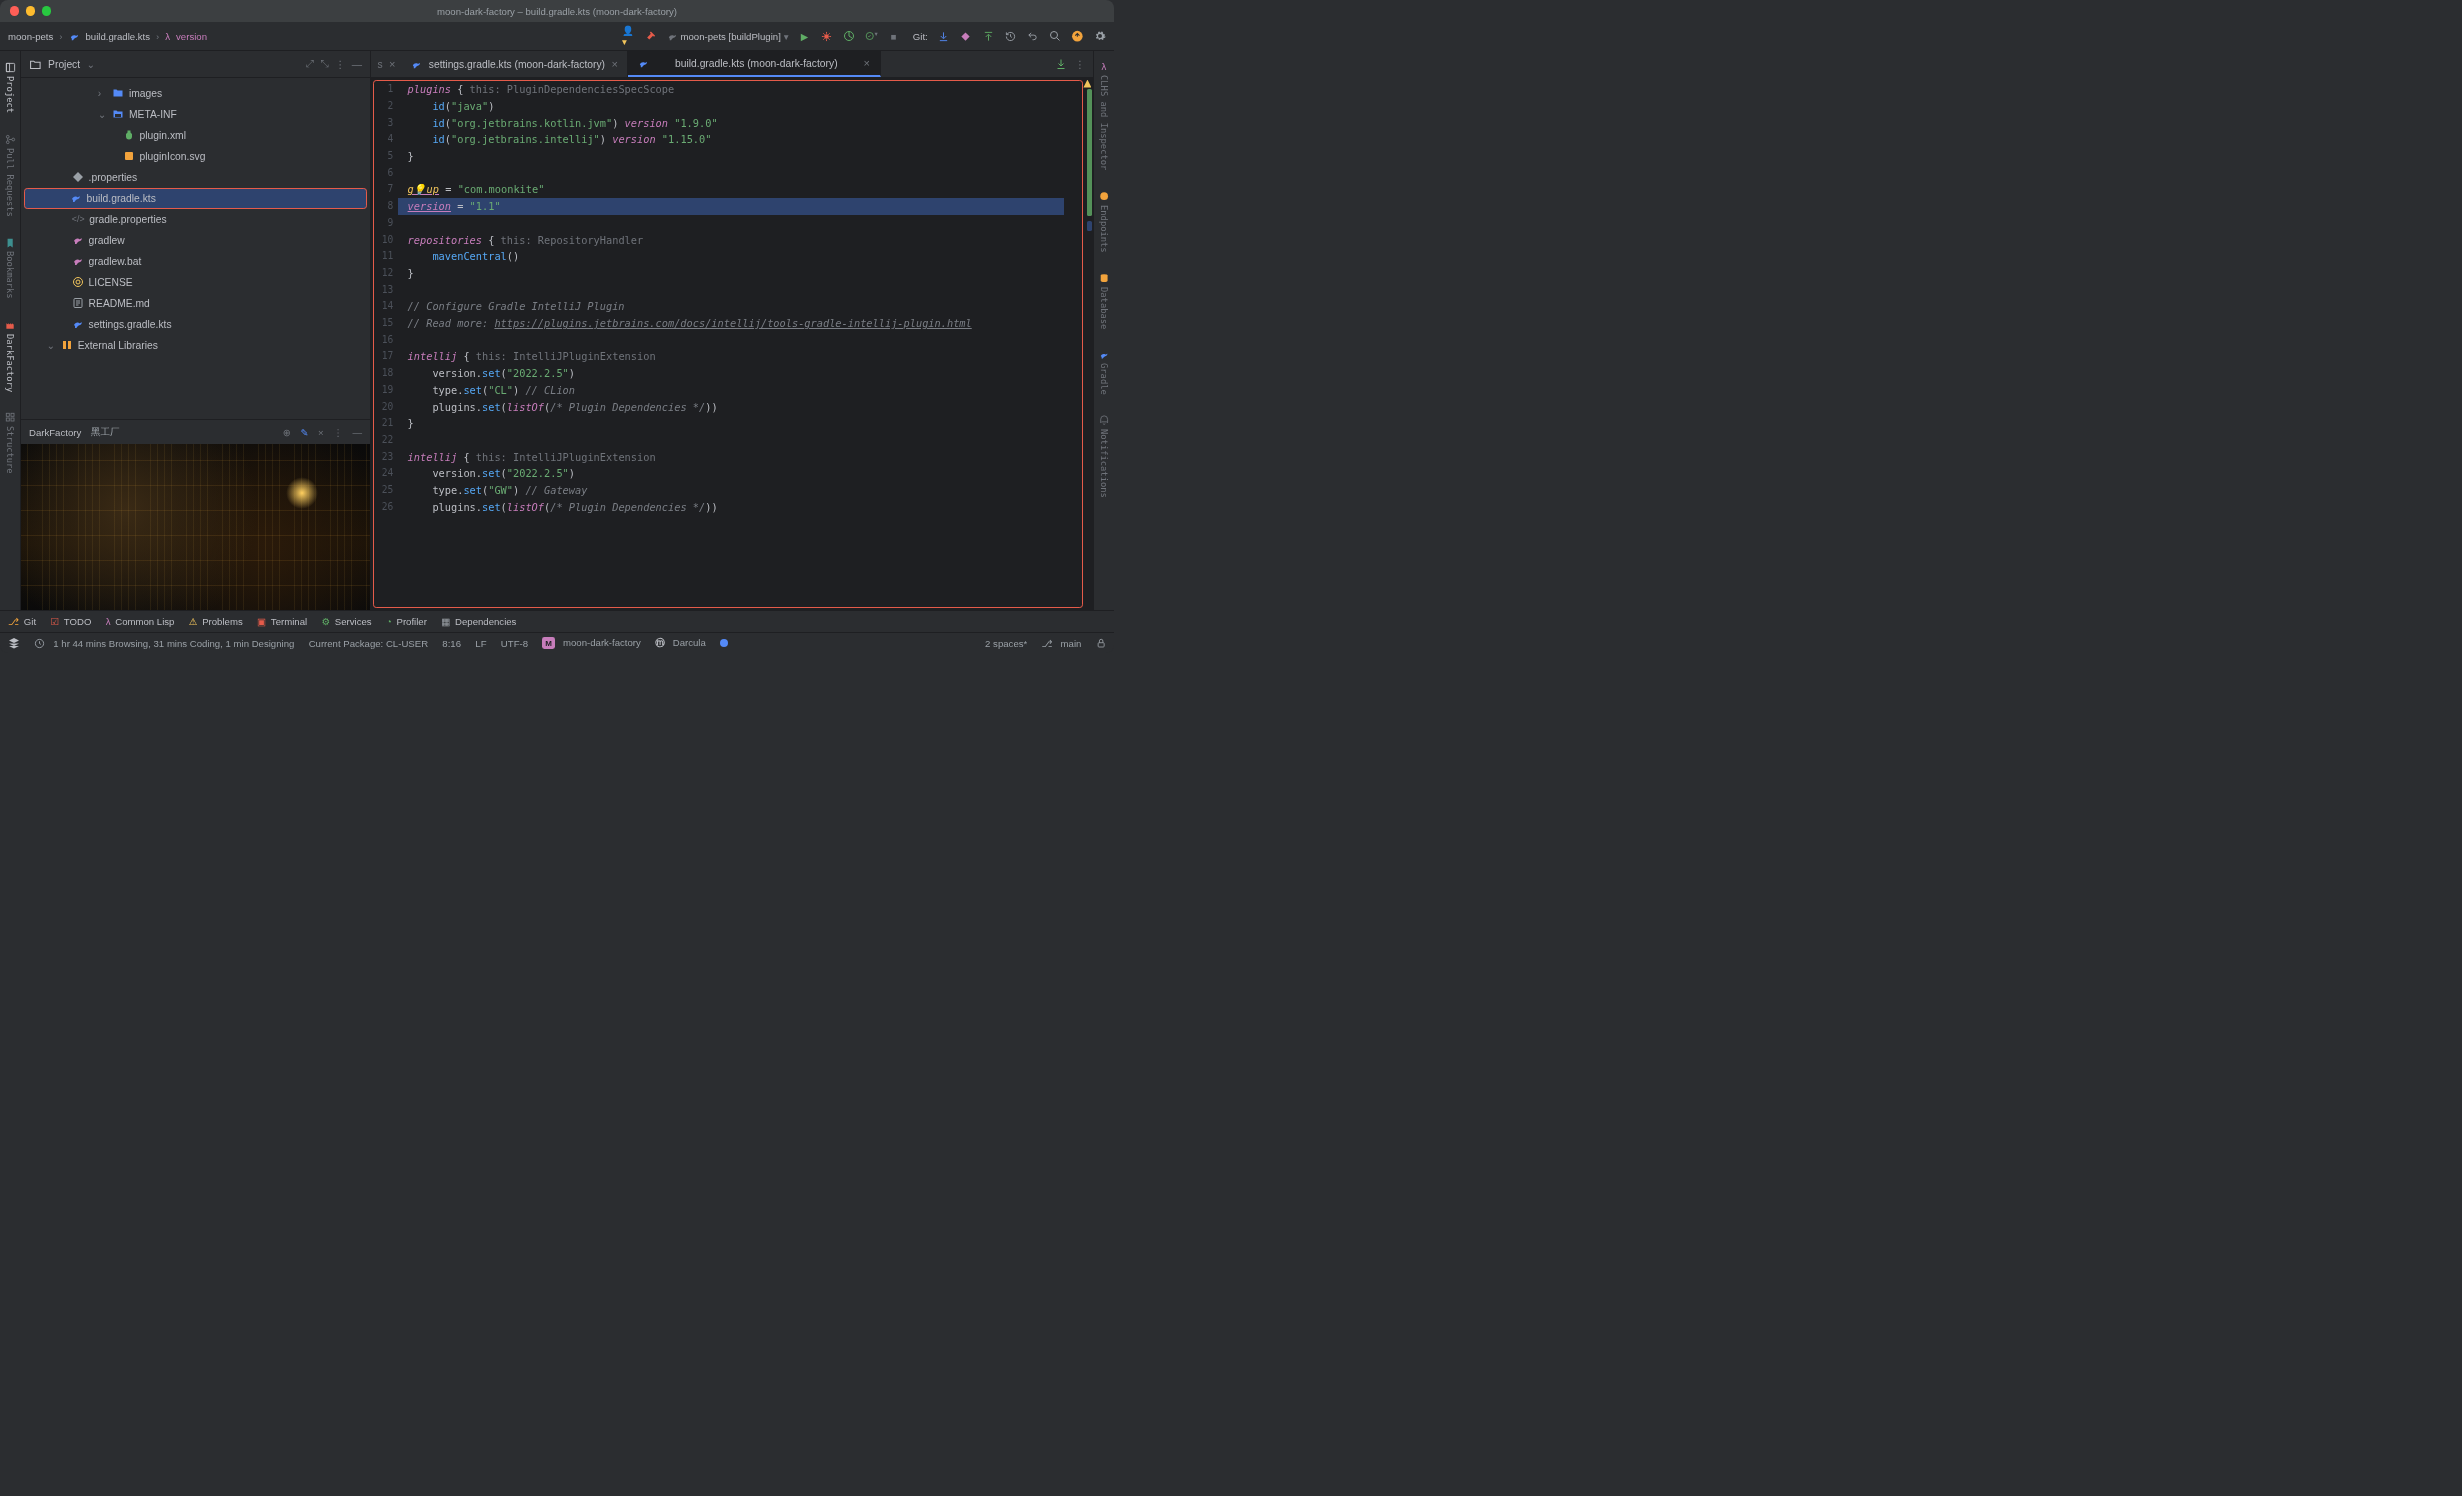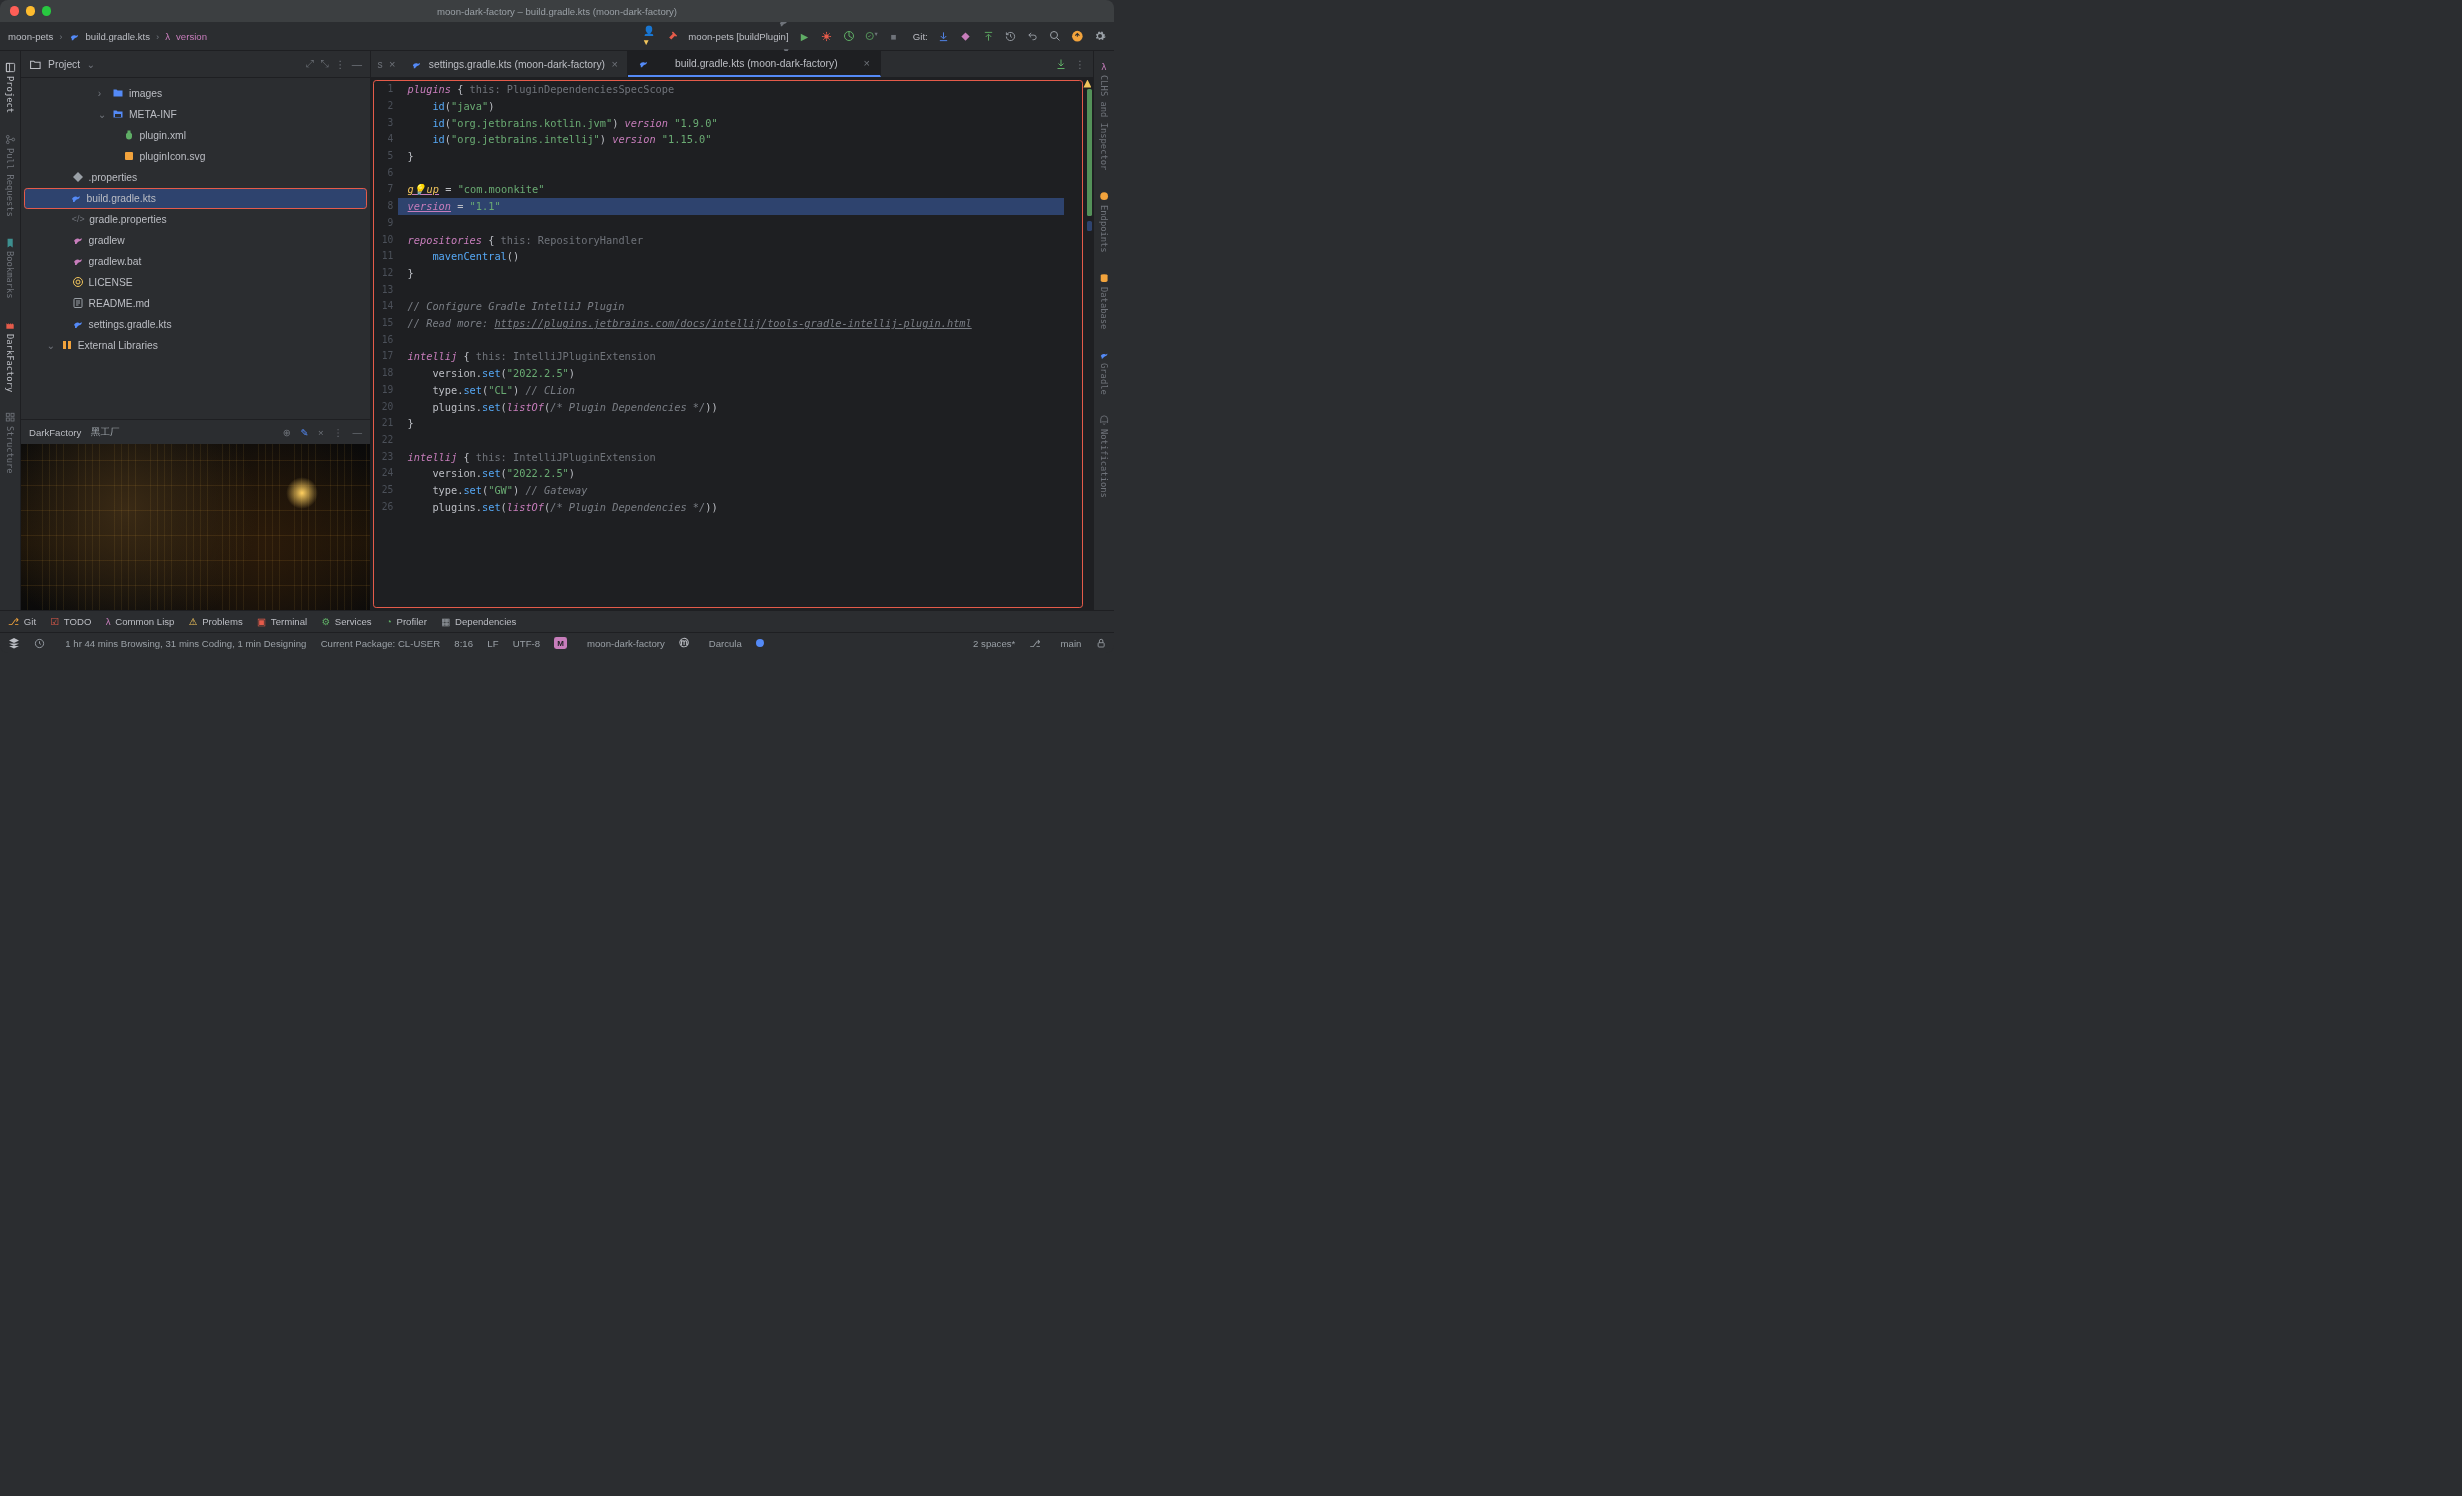--- a/index.html
+++ b/index.html
@@ -42,21 +42,21 @@
   padding: 0 8px;
   font-family: -apple-system, sans-serif;
   font-size: 9.6px;
 }
 .breadcrumb { display: flex; align-items: center; gap: 6px; color: #bcbec4; }
 .breadcrumb .bc-sep { color: #6f737a; }
 .breadcrumb .bc-icon { color: #548af7; }
 .breadcrumb .bc-version { color: #c77dbb; }
 .toolbar-right { margin-left: auto; display: flex; align-items: center; gap: 9.6px; }
 .toolbar-right .icon { width: 12.7px; display: inline-flex; justify-content: center; cursor: pointer; }
-.run-config { color: #bcbec4; display: flex; align-items: flex-end; gap: 3px; flex-direction: column; }
+.run-config { color: #bcbec4; display: flex; align-items: flex-end; gap: 3px; }
 .git-label { color: #bcbec4; margin-left: 3.2px; }
 
 .main-body { flex: 1; display: flex; overflow: hidden; }
 
 .left-gutter, .right-gutter {
   width: 21px;
   background: #2b2d30;
   border-right: 0.8px solid #1e1f22;
   display: flex;
   flex-direction: column;
@@ -169,21 +169,21 @@
   border-top: 0.8px solid #1e1f22;
   display: flex;
   align-items: center;
   padding: 0 8px;
   gap: 14.3px;
   font-family: -apple-system, sans-serif;
   font-size: 9.6px;
   color: #9aa0a6;
 }
 .status-bar .spacer { flex: 1; }
-.status-bar .sb-item { display: flex; align-items: center; gap: 20px; }
+.status-bar .sb-item { display: flex; gap: 8px; }
 .badge-m { background: #c77dbb; color: #1e1f22; width: 12.7px; height: 12.7px; border-radius: 2.4px; display: inline-flex; align-items: center; justify-content: center; font-weight: bold; font-size: 8px; }
 .dot-blue { width: 8px; height: 8px; border-radius: 50%; background: #548af7; }
 
 svg { display: block; }
 </style>
 </head>
 <body>
 
 <div class="titlebar">
   <div class="traffic-lights">

